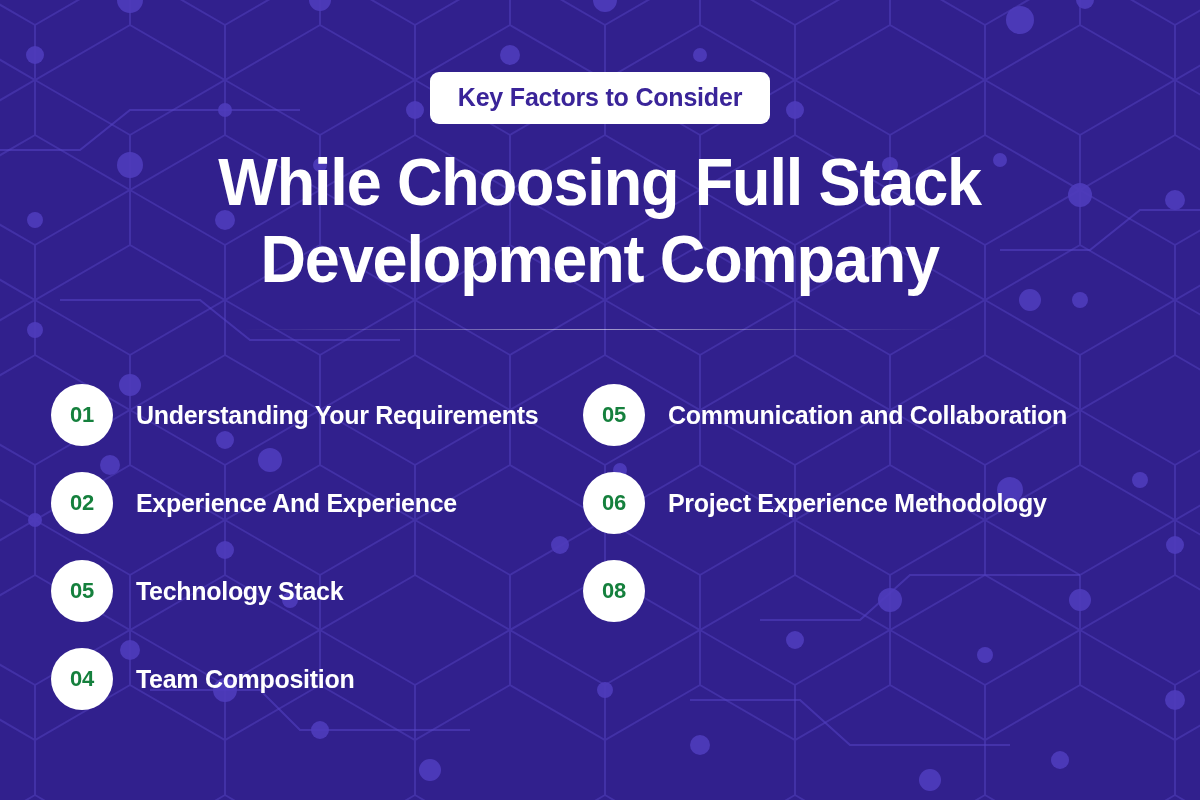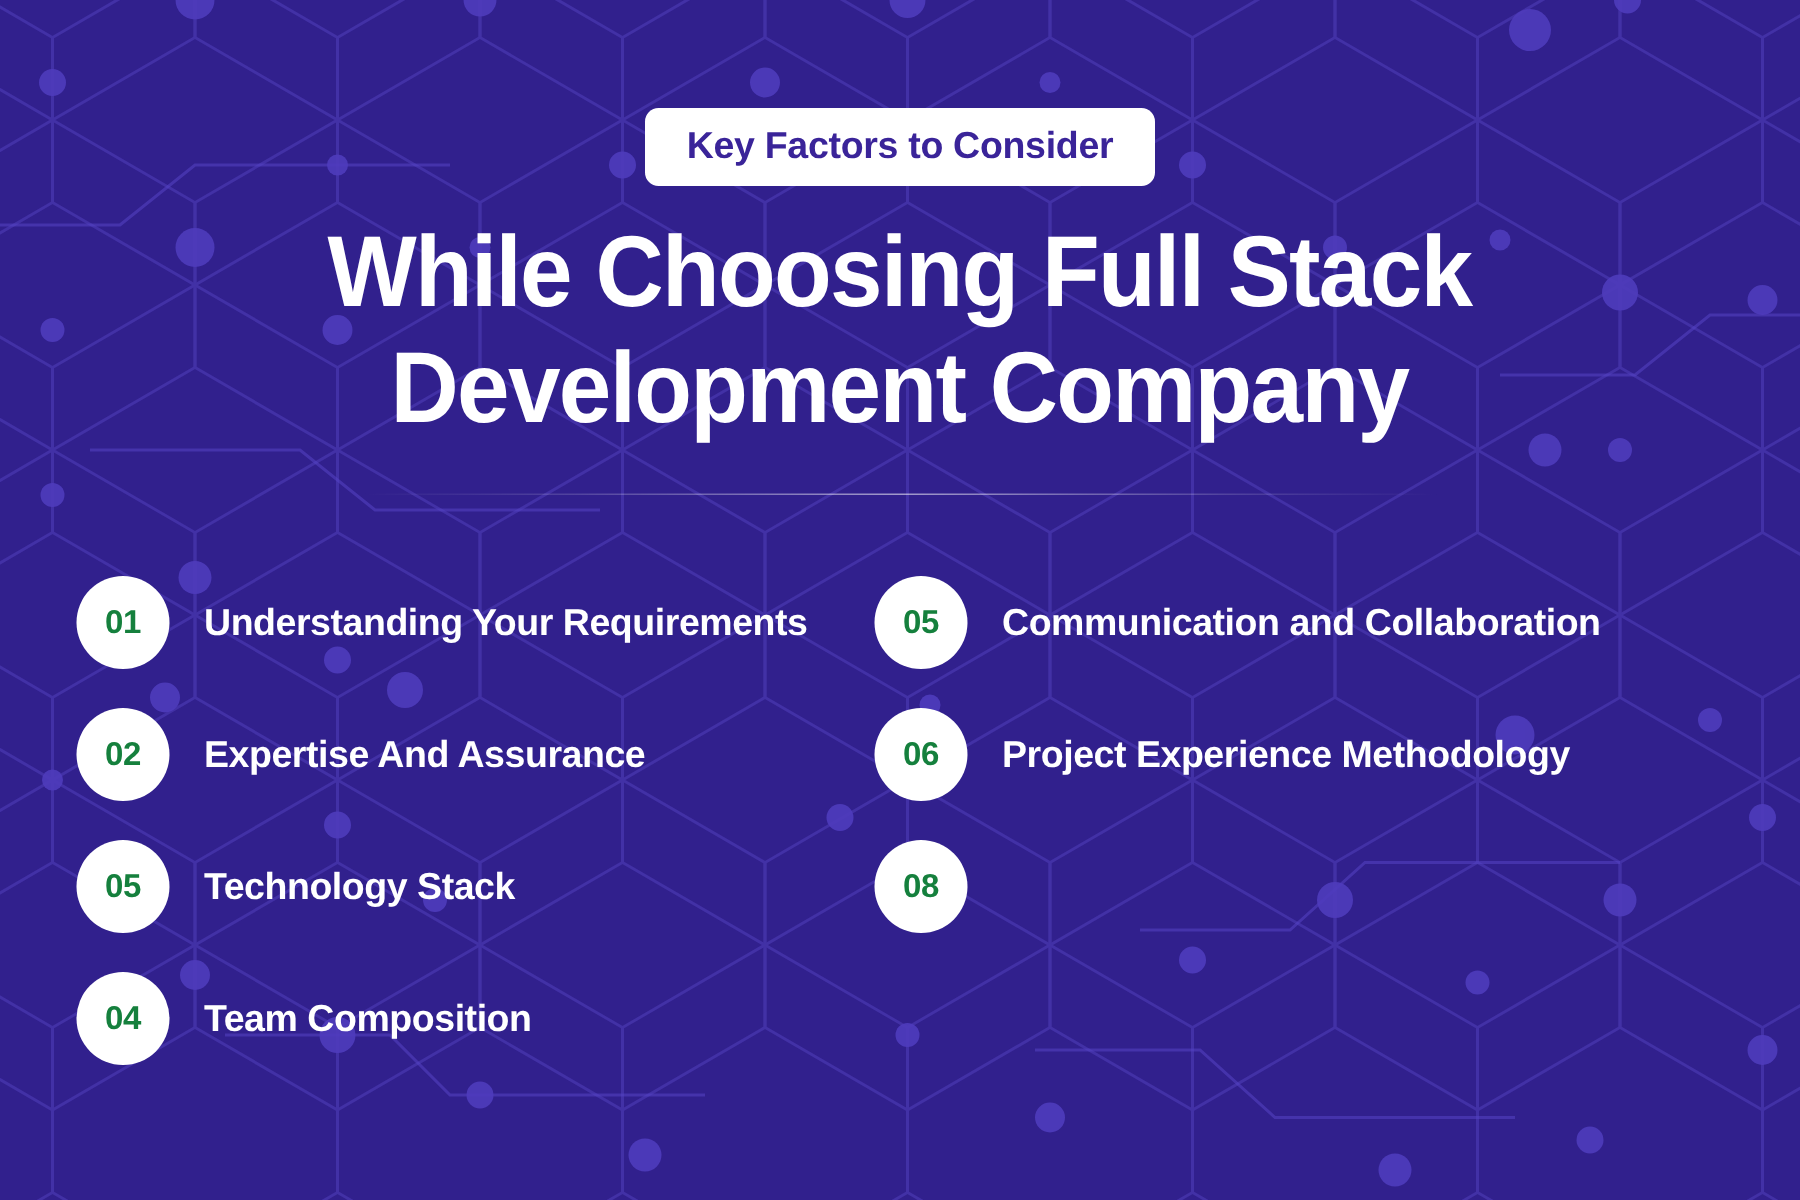--- a/index.html
+++ b/index.html
@@ -272,21 +272,21 @@
 
       <div class="col left">
 
         <div class="item">
           <div class="num-circle">01</div>
           <div class="item-label">Understanding Your Requirements</div>
         </div>
 
         <div class="item">
           <div class="num-circle">02</div>
-          <div class="item-label">Expertise And Assurance</div>
+          <div class="item-label">Experience And Experience</div>
         </div>
 
         <div class="item">
           <div class="num-circle">05</div>
           <div class="item-label">Technology Stack</div>
         </div>
 
         <div class="item">
           <div class="num-circle">04</div>
           <div class="item-label">Team Composition</div>

